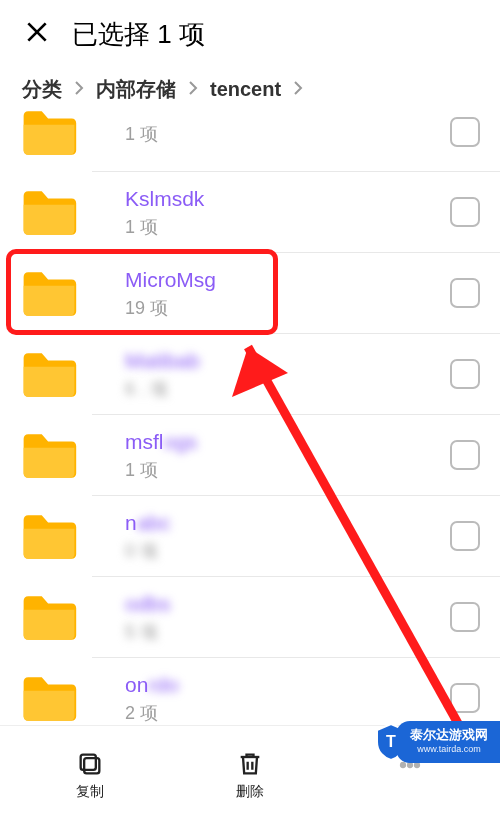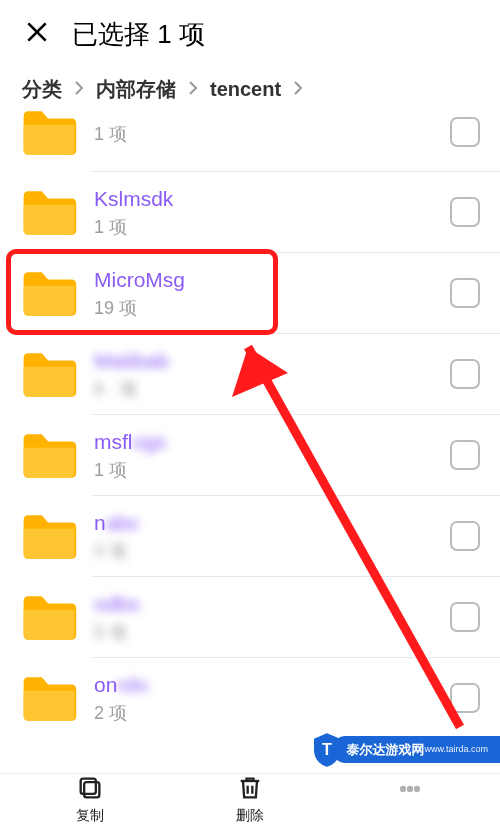--- a/index.html
+++ b/index.html
@@ -4,37 +4,37 @@
 <style>
   * { box-sizing: border-box; margin: 0; padding: 0; }
   html, body { width: 500px; height: 837px; font-family: -apple-system, "Helvetica Neue", Arial, sans-serif; background:#fff; color:#000; overflow:hidden; }
   .header { display:flex; align-items:center; height:68px; padding:0 24px; }
   .close-icon { width:26px; height:26px; stroke:#000; stroke-width:2.5; fill:none; }
   .header-title { font-size:26px; margin-left:22px; font-weight:500; }
   .breadcrumb { display:flex; align-items:center; font-size:20px; color:#333; padding:8px 20px 6px 20px; }
   .breadcrumb .crumb { padding:0 2px;font-weight:bold; }
   .breadcrumb .sep svg { width:10px; height:16px; stroke:#999; stroke-width:2; fill:none; margin:0 10px; }
   .list { position:relative; }
-  .row { display:flex; align-items:center; padding:14px 20px 14px 20px; position:relative; }
+  .row { display:flex; align-items:center; padding:14px 20px 14px 20px; position:relative;gap:31px; }
   .row.first { padding-top:0; margin-top:-2px; }
   .row + .row::before { content:""; position:absolute; top:0; left:92px; right:0; height:1px; background:#e8e8e8; }
   .icon-holder { width:58px; height:50px; display:flex; align-items:center; justify-content:center; flex-shrink:0; }
   .folder-icon { width:58px; height:48px; }
   .text-col { flex:1; margin-left:16px; min-width:0; display:flex; flex-direction:column; justify-content:center; }
   .f-name { font-size:21px; line-height:28px; color:#8b5cf6; }
   .f-sub { font-size:18px; line-height:22px; color:#9e9e9e; margin-top:3px; }
   .check { width:30px; height:30px; border:2px solid #bbb; border-radius:7px; flex-shrink:0; }
   .blur { filter: blur(4px); }
   .highlight-box { position:absolute; border:5px solid #ff1b1b; border-radius:10px; pointer-events:none; }
   .arrow-layer { position:absolute; pointer-events:none; }
-  .bottom-bar { position:absolute; bottom:0; left:0; right:0; height:64px; background:#fff; display:flex; align-items:center; justify-content:space-around; padding:5px 10px 18px 10px; border-top:1px solid #eee; }
+  .bottom-bar { position:absolute; bottom:0; left:0; right:0; height:112px; background:#fff; display:flex; align-items:center; justify-content:space-around; padding:5px 10px 18px 10px; border-top:1px solid #eee; }
   .bbtn { display:flex; flex-direction:column; align-items:center; gap:5px; font-size:14px; color:#222; width:68px; }
   .bbtn svg { width:28px; height:28px; stroke:#222; stroke-width:2; fill:none; }
   .watermark { position:absolute; right:0; bottom:74px; display:flex; align-items:center; font-size:13px; color:#fff; font-weight:700; }
-  .wm-bubble { position:relative; background:#1b66d6; border-radius:14px 0 0 14px; padding:6px 12px 6px 14px; display:flex; flex-direction:row; line-height:15px;text-align:center; }
+  .wm-bubble { position:relative; background:#1b66d6; border-radius:14px 0 0 14px; padding:6px 12px 6px 14px; display:flex; flex-direction:column; line-height:15px;text-align:center; }
   .wm-shield { position:absolute; left:-22px; top:50%; transform:translateY(-50%); width:34px; height:40px; }
 </style>
 </head>
 <body>
 
 <div class="header">
   <div>
     <svg class="close-icon" viewBox="0 0 24 24">
       <path d="M4 4 L20 20 M20 4 L4 20"></path>
     </svg>

